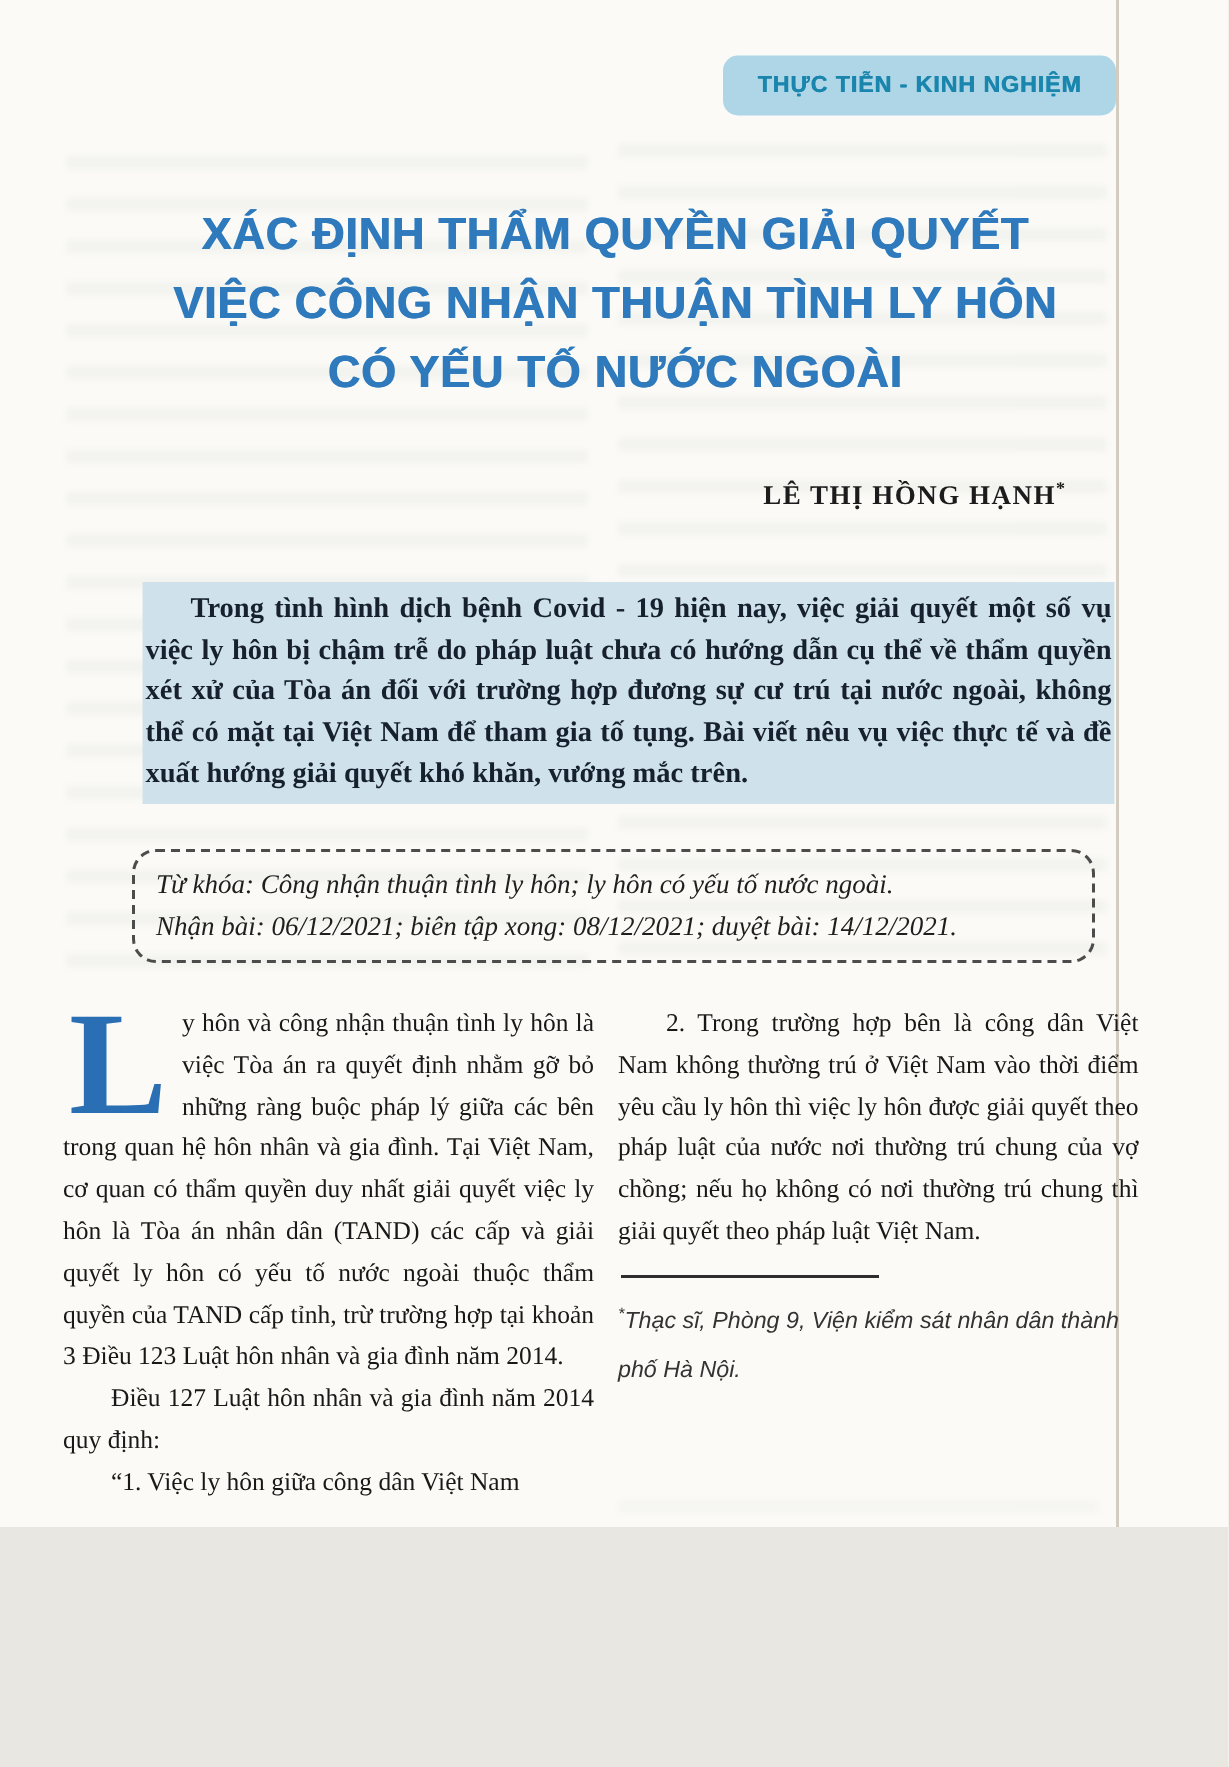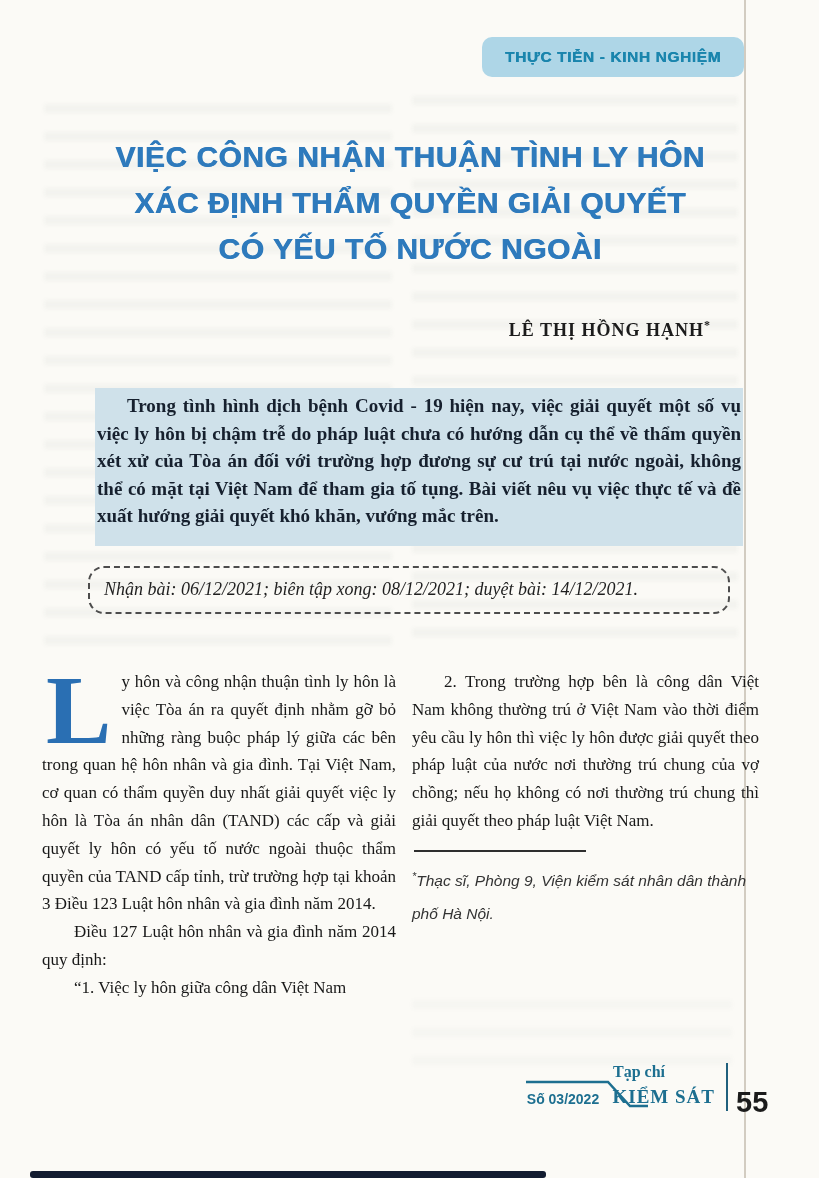--- a/index.html
+++ b/index.html
@@ -1,17 +1,17 @@
 <!DOCTYPE html>
 <html style="--accent_blue: #2e7abc; --dropcap_blue: #2a6fb3; --badge_bg: #aed6e7; --badge_text: #1a85ad; --abstract_bg: #cfe1ea; --footer_teal: #1d6f90;"><head>
 <meta charset="utf-8">
 <style>
   html,body{margin:0;padding:0;background:#e9e7e2;}
   .page{
-    position:relative;width:819px;height:1178px;margin:0 auto;
+    position:relative;width:819px;height:1018px;margin:0 auto;
     background:#fbfaf6;overflow:hidden;
     font-family:"Liberation Serif","DejaVu Serif",serif;color:#181818;
   }
   
   .ghost{position:absolute;filter:blur(2px);opacity:.55;pointer-events:none;}
   .ghost-rows{background:repeating-linear-gradient(to bottom,rgba(105,125,118,.10) 0 9px,transparent 9px 28px);}
   .g1{left:44px;top:104px;width:348px;height:556px;}
   .g2{left:412px;top:96px;width:326px;height:560px;}
   .g3{left:412px;top:1000px;width:320px;height:70px;opacity:.35;}
   .scan-line{position:absolute;top:0;height:1178px;width:2px;background:rgba(150,135,115,.40);}
@@ -36,21 +36,21 @@
   .tline{display:block;}
   .author{
     position:absolute;right:108px;top:318px;
     font-weight:bold;font-size:18px;letter-spacing:1px;color:#1c1c1c;
   }
   .author sup{font-size:12px;}
   
   .abstract{
     position:absolute;left:95px;top:388px;width:644px;
     background:var(--abstract_bg,#cfe1ea);
-    padding:4px 2px 16px 2px;
+    padding:4px 2px 6px 2px;
     font-weight:bold;font-size:19px;line-height:27.6px;
     color:#16202e;text-align:justify;text-indent:30px;
   }
   
   .kwbox{
     position:absolute;left:88px;top:566px;width:610px;
     border:2px dashed #4c4c4c;border-radius:16px;
     padding:7px 14px 9px 14px;
     font-style:italic;font-size:18px;line-height:28px;color:#1f1f1f;
   }
@@ -101,32 +101,33 @@
 <div class="page">
 
   <div class="ghost ghost-rows g1"></div>
   <div class="ghost ghost-rows g2"></div>
   <div class="ghost ghost-rows g3"></div>
   <div class="scan-line" style="left:744px;"></div>
 
   <div class="badge">THỰC TIỄN - KINH NGHIỆM</div>
 
   <h1 class="title">
+    <span class="tline">XÁC ĐỊNH THẨM QUYỀN GIẢI QUYẾT</span>
     <span class="tline">VIỆC CÔNG NHẬN THUẬN TÌNH LY HÔN</span>
-    <span class="tline">XÁC ĐỊNH THẨM QUYỀN GIẢI QUYẾT</span>
     <span class="tline">CÓ YẾU TỐ NƯỚC NGOÀI</span>
   </h1>
 
   <div class="author">
     <span>LÊ THỊ HỒNG HẠNH</span><sup>*</sup>
   </div>
 
   <div class="abstract">Trong tình hình dịch bệnh Covid - 19 hiện nay, việc giải quyết một số vụ việc ly hôn bị chậm trễ do pháp luật chưa có hướng dẫn cụ thể về thẩm quyền xét xử của Tòa án đối với trường hợp đương sự cư trú tại nước ngoài, không thể có mặt tại Việt Nam để tham gia tố tụng. Bài viết nêu vụ việc thực tế và đề xuất hướng giải quyết khó khăn, vướng mắc trên.</div>
 
   <div class="kwbox">
+    <div class="kwline">Từ khóa: Công nhận thuận tình ly hôn; ly hôn có yếu tố nước ngoài.</div>
     <div class="kwline">Nhận bài: 06/12/2021; biên tập xong: 08/12/2021; duyệt bài: 14/12/2021.</div>
   </div>
 
   <div class="col col-left">
     <p><span class="dropcap">L</span><span>y hôn và công nhận thuận tình ly hôn là việc Tòa án ra quyết định nhằm gỡ bỏ những ràng buộc pháp lý giữa các bên trong quan hệ hôn nhân và gia đình. Tại Việt Nam, cơ quan có thẩm quyền duy nhất giải quyết việc ly hôn là Tòa án nhân dân (TAND) các cấp và giải quyết ly hôn có yếu tố nước ngoài thuộc thẩm quyền của TAND cấp tỉnh, trừ trường hợp tại khoản 3 Điều 123 Luật hôn nhân và gia đình năm 2014.</span></p>
     <p class="indent">Điều 127 Luật hôn nhân và gia đình năm 2014 quy định:</p>
     <p class="indent">“1. Việc ly hôn giữa công dân Việt Nam</p>
   </div>
 
   <div class="col col-right">

